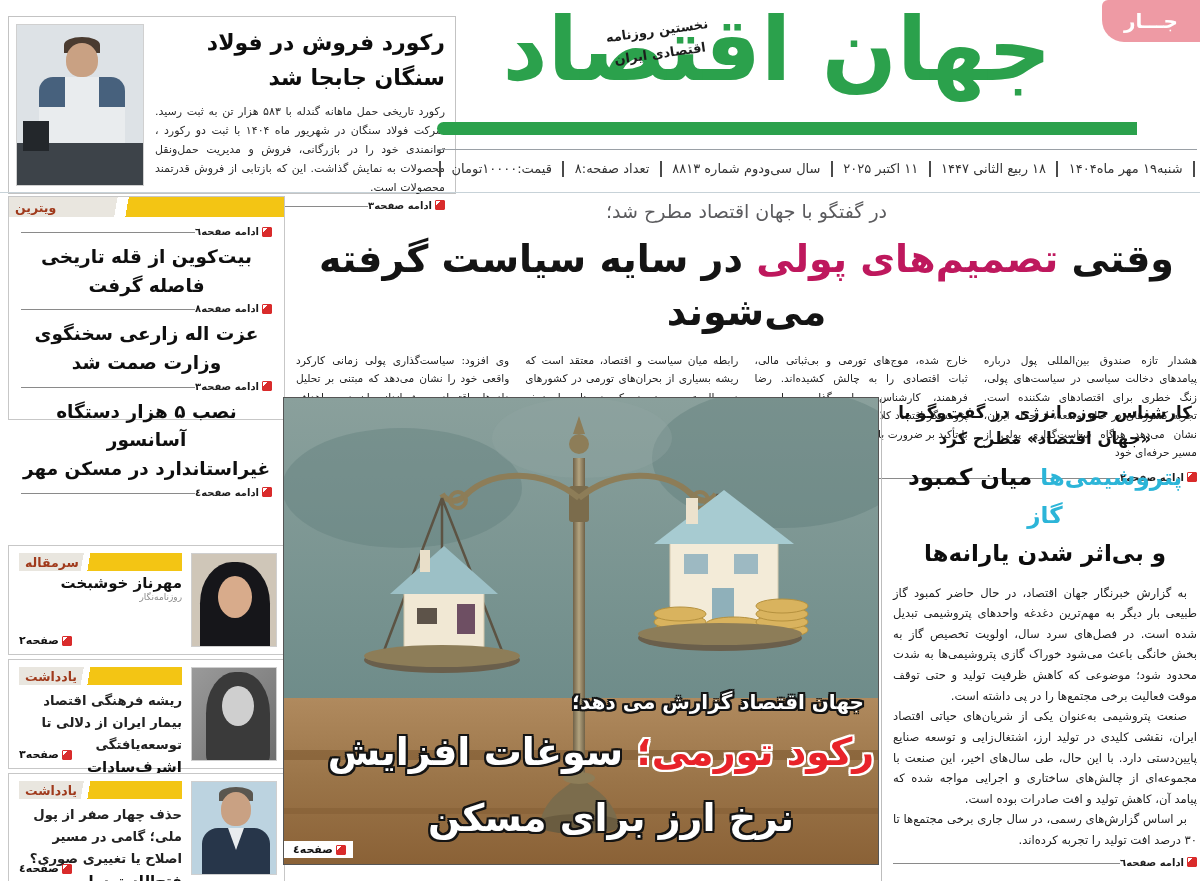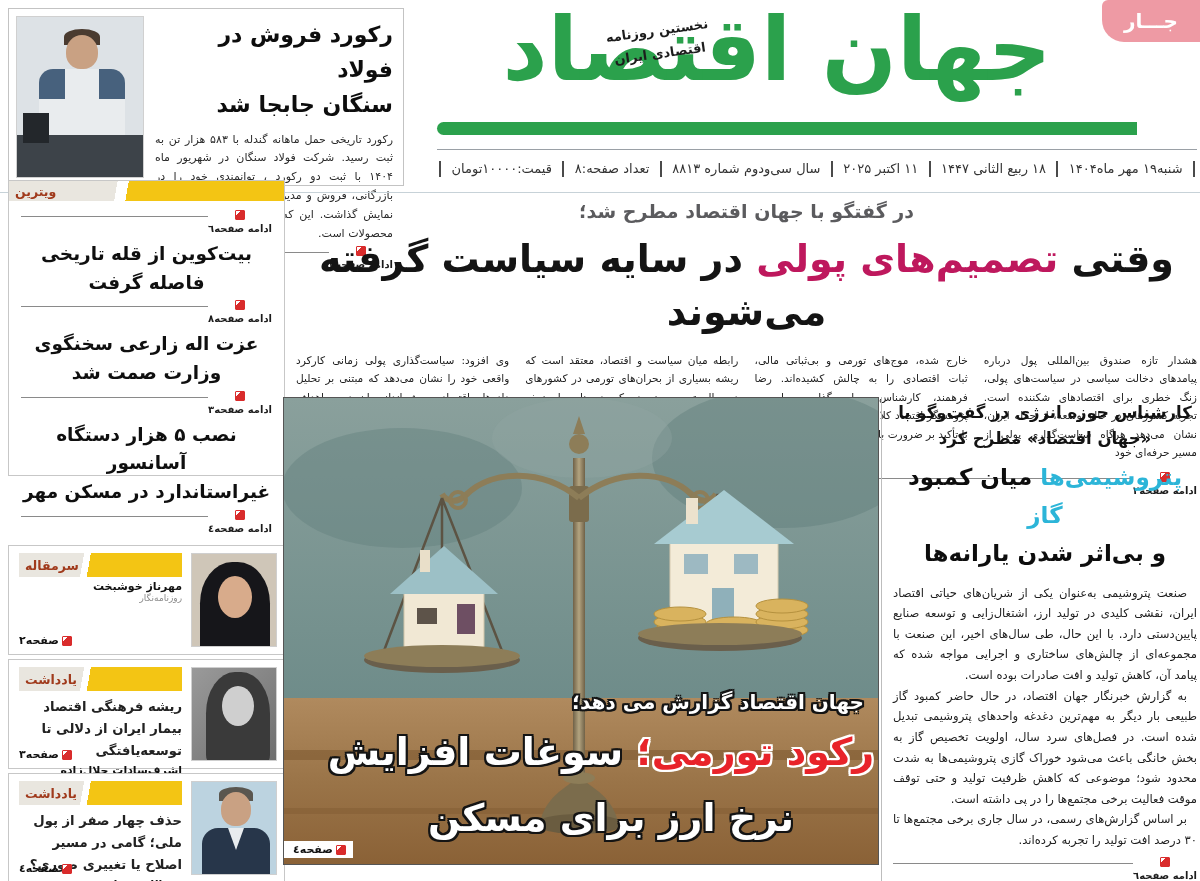--- a/index.html
+++ b/index.html
@@ -1,21 +1,21 @@
 <!DOCTYPE html>
 <html lang="fa" dir="rtl"><head>
 <meta charset="utf-8">
 <style>
   * { margin:0; padding:0; box-sizing:border-box; }
   html,body { background:#fff; }
   body { font-family:"DejaVu Sans", sans-serif; }
   #page { position:relative; width:1200px; height:881px; background:#fff; overflow:hidden; direction:rtl; }
 
   
-  .topbox { position:absolute; left:8px; top:8px; width:396px; height:178px; border:1px solid #c3c3c3; background:#fff; }
+  .topbox { position:absolute; left:8px; top:16px; width:448px; height:178px; border:1px solid #c3c3c3; background:#fff; }
   .topbox-photo { position:absolute; left:7px; top:7px; width:128px; height:162px; background:#dde2e6; overflow:hidden; border:1px solid #d0d0d0; }
   .tp-head { position:absolute; left:49px; top:18px; width:32px; height:34px; border-radius:50% 50% 45% 45%; background:#c9a183; }
   .tp-hair { position:absolute; left:47px; top:12px; width:36px; height:16px; border-radius:50% 50% 0 0; background:#4a3b30; }
   .tp-torso { position:absolute; left:22px; top:52px; width:86px; height:70px; border-radius:18px 18px 0 0; background:#e9ecee; }
   .tp-shoulder-l { position:absolute; left:22px; top:52px; width:26px; height:30px; border-radius:14px 0 0 0; background:#47617d; }
   .tp-shoulder-r { position:absolute; left:82px; top:52px; width:26px; height:30px; border-radius:0 14px 0 0; background:#47617d; }
   .tp-desk { position:absolute; left:0; bottom:0; width:100%; height:42px; background:#3d4349; }
   .tp-mon { position:absolute; left:6px; bottom:34px; width:26px; height:30px; background:#23272b; }
   .topbox-text { position:absolute; right:10px; top:8px; left:146px; }
   .topbox-hl { font-size:22px; font-weight:bold; color:#0d0d0d; line-height:1.6; text-align:right; white-space:pre-line; }
@@ -30,48 +30,48 @@
   .jar-badge span { color:#fff; font-weight:bold; font-size:20px; letter-spacing:1px; }
 
   .dateline { position:absolute; left:437px; top:149px; width:760px; height:38px; border-top:1px solid #9aa0a6; display:flex; align-items:center; justify-content:space-between; padding:0 2px; }
   .dateline .dl-item { font-size:13px; color:#333; white-space:nowrap; }
   .dateline .pipe { width:2px; height:16px; background:#4a4a4a; flex:0 0 auto; }
   .header-rule { position:absolute; left:0; top:192px; width:1200px; height:1px; background:#c7d2d8; }
 
   
   .cont { display:flex; direction:rtl; align-items:flex-start; }
   .cont .line { flex:1; border-top:1px solid #8a8a8a; margin-top:6px; }
-  .cont .mark { display:flex; direction:rtl; align-items:center; gap:3px; white-space:nowrap;flex-direction:column; }
+  .cont .mark { display:flex; direction:rtl; align-items:center; gap:3px; white-space:nowrap; }
   .cont .txt { font-size:10px; font-weight:bold; color:#1c1c1c; }
   .ic { width:10px; height:10px; flex:0 0 auto; background:linear-gradient(135deg,#fff 0 3px,#d92b2b 3px); border:1px solid #d92b2b; border-radius:1px; display:inline-block; }
 
   
   .lead { position:absolute; left:296px; top:198px; width:901px; }
-  .lead-kicker { text-align:center; font-size:19px; font-weight:bold; color:#5b5b5e; line-height:1.4; }
+  .lead-kicker { text-align:center; font-size:19px; font-weight:normal; color:#5b5b5e; line-height:1.4; }
   .lead-hl { margin-top:8px; text-align:center; font-size:38px; font-weight:bold; color:#141414; line-height:1.4; }
   .lead-hl .red { color:#be185d; }
   .lead-cols { margin-top:12px; display:flex; direction:rtl; gap:16px; }
   .lead-col { flex:1; font-size:10.6px; color:#1e1e1e; line-height:1.74; text-align:justify; }
   .lead-cont { margin-top:10px; }
 
   
   .sbox { position:absolute; left:8px; width:277px; border:1px solid #c7c7c7; background:#fff; }
   .ybar { height:20px; background:linear-gradient(100deg,#e9e6df 0 39%,#ffffff 39% 43%,#f3c514 43% 100%); display:flex; align-items:center; }
   .ybar span { margin-right:auto; padding-left:6px; padding-right:8px; font-size:12.5px; font-weight:bold; color:#a03a1c; }
-  .vit { top:180px; height:296px; }
+  .vit { top:196px; height:224px; }
   .vit-item { padding:6px 12px 0 12px; }
   .vit-hl { text-align:center; font-size:18.5px; font-weight:bold; color:#0f0f0f; line-height:1.55; white-space:pre-line; }
   .vit-cont { margin-top:3px; }
 
   .pbox { height:110px; }
   .pbox .photo { position:absolute; right:7px; top:7px; width:86px; height:94px; overflow:hidden; border:1px solid #cfcfcf; }
   .pbox .content { position:absolute; left:10px; right:102px; top:7px; bottom:6px; }
-  .pbox .ybar { height:24px; }
+  .pbox .ybar { height:18px; }
   .pbox-title { margin-top:5px; font-size:13.2px; font-weight:bold; color:#222; line-height:1.65; text-align:right; }
-  .pbox-author { margin-top:3px; font-size:11px; font-weight:bold; color:#111; }
+  .pbox-author { margin-top:3px; font-size:15px; font-weight:bold; color:#111; }
   .pbox-role { font-size:9px; color:#8a8a8a; }
   .pbox-page { position:absolute; left:10px; bottom:7px; display:flex; direction:rtl; align-items:center; gap:3px; }
   .pbox-page .txt { font-size:11px; font-weight:bold; color:#111; }
 
   .photo-w1 { background:#cfc6b8; } 
   .w1-hijab { position:absolute; left:8px; top:8px; width:70px; height:90px; border-radius:46% 46% 8% 8%; background:#16161a; }
   .w1-face { position:absolute; left:26px; top:22px; width:34px; height:42px; border-radius:50%; background:#d8ab8b; }
   .photo-w2 { background:linear-gradient(135deg,#9a9a9a,#6e6e6e); } 
   .w2-scarf { position:absolute; left:14px; top:4px; width:64px; height:92px; border-radius:45% 45% 10% 10%; background:#3a3a3a; }
   .w2-face { position:absolute; left:30px; top:18px; width:32px; height:40px; border-radius:50%; background:#cfcfcf; }
@@ -371,22 +371,22 @@
     </div>
   </div>
 
   <div class="vdiv"></div>
 
   <div class="energy">
     <div class="en-kicker">کارشناس حوزه انرژی در گفت‌وگو با
 «جهان اقتصاد» مطرح کرد</div>
     <div class="en-hl"><span class="cyan">پتروشیمی‌ها</span><span> میان کمبود </span><span class="cyan">گاز</span><br><span>و بی‌اثر شدن یارانه‌ها</span></div>
     <div class="en-body">
+      <p>به گزارش خبرنگار جهان اقتصاد، در حال حاضر کمبود گاز طبیعی بار دیگر به مهم‌ترین دغدغه واحدهای پتروشیمی تبدیل شده است. در فصل‌های سرد سال، اولویت تخصیص گاز به بخش خانگی باعث می‌شود خوراک گازی پتروشیمی‌ها به شدت محدود شود؛ موضوعی که کاهش ظرفیت تولید و حتی توقف موقت فعالیت برخی مجتمع‌ها را در پی داشته است.</p>
       <p>صنعت پتروشیمی به‌عنوان یکی از شریان‌های حیاتی اقتصاد ایران، نقشی کلیدی در تولید ارز، اشتغال‌زایی و توسعه صنایع پایین‌دستی دارد. با این حال، طی سال‌های اخیر، این صنعت با مجموعه‌ای از چالش‌های ساختاری و اجرایی مواجه شده که پیامد آن، کاهش تولید و افت صادرات بوده است.</p>
-      <p>به گزارش خبرنگار جهان اقتصاد، در حال حاضر کمبود گاز طبیعی بار دیگر به مهم‌ترین دغدغه واحدهای پتروشیمی تبدیل شده است. در فصل‌های سرد سال، اولویت تخصیص گاز به بخش خانگی باعث می‌شود خوراک گازی پتروشیمی‌ها به شدت محدود شود؛ موضوعی که کاهش ظرفیت تولید و حتی توقف موقت فعالیت برخی مجتمع‌ها را در پی داشته است.</p>
       <p>بر اساس گزارش‌های رسمی، در سال جاری برخی مجتمع‌ها تا ۳۰ درصد افت تولید را تجربه کرده‌اند.</p>
     </div>
     <div class="cont en-cont">
       <span class="mark">
         <span class="ic"></span>
         <span class="txt">ادامه صفحه٦</span>
       </span>
       <span class="line"></span>
     </div>
 

